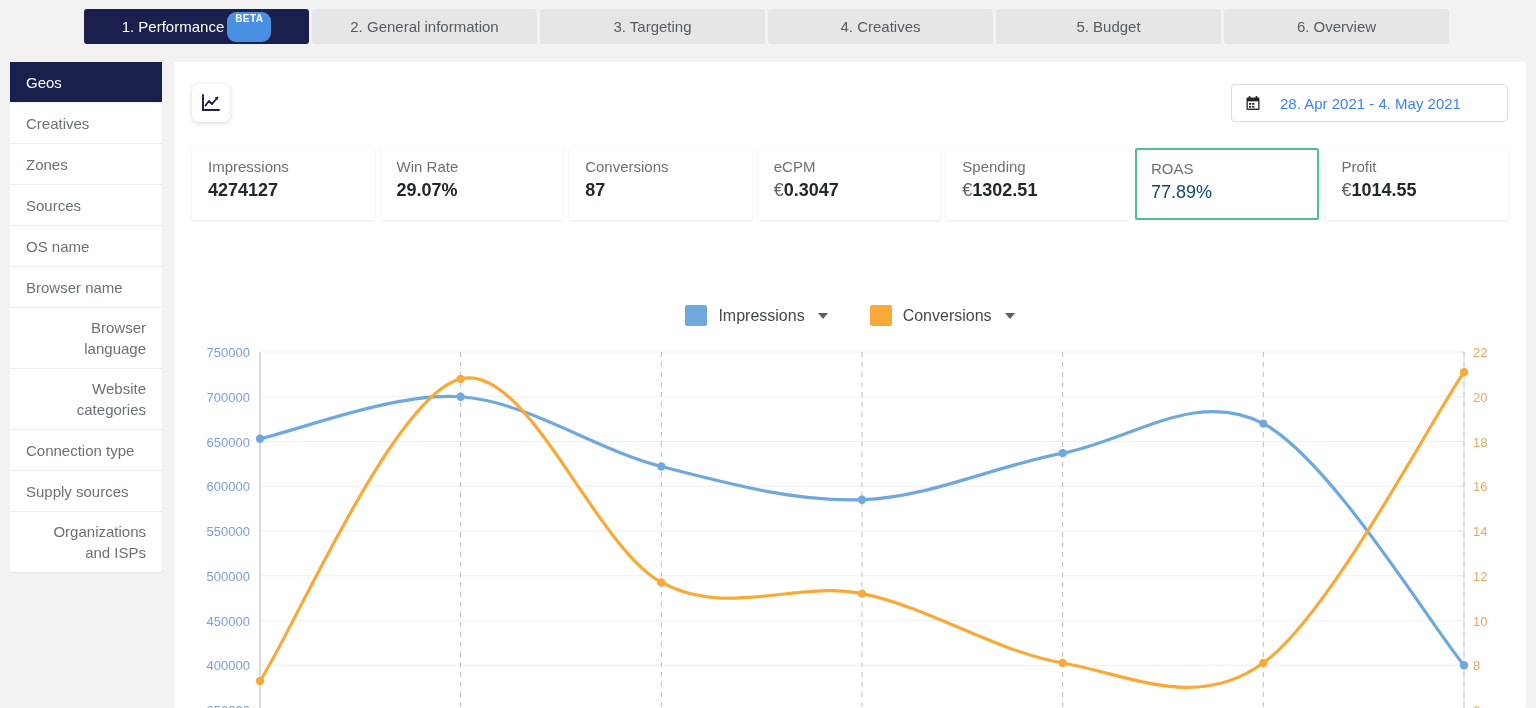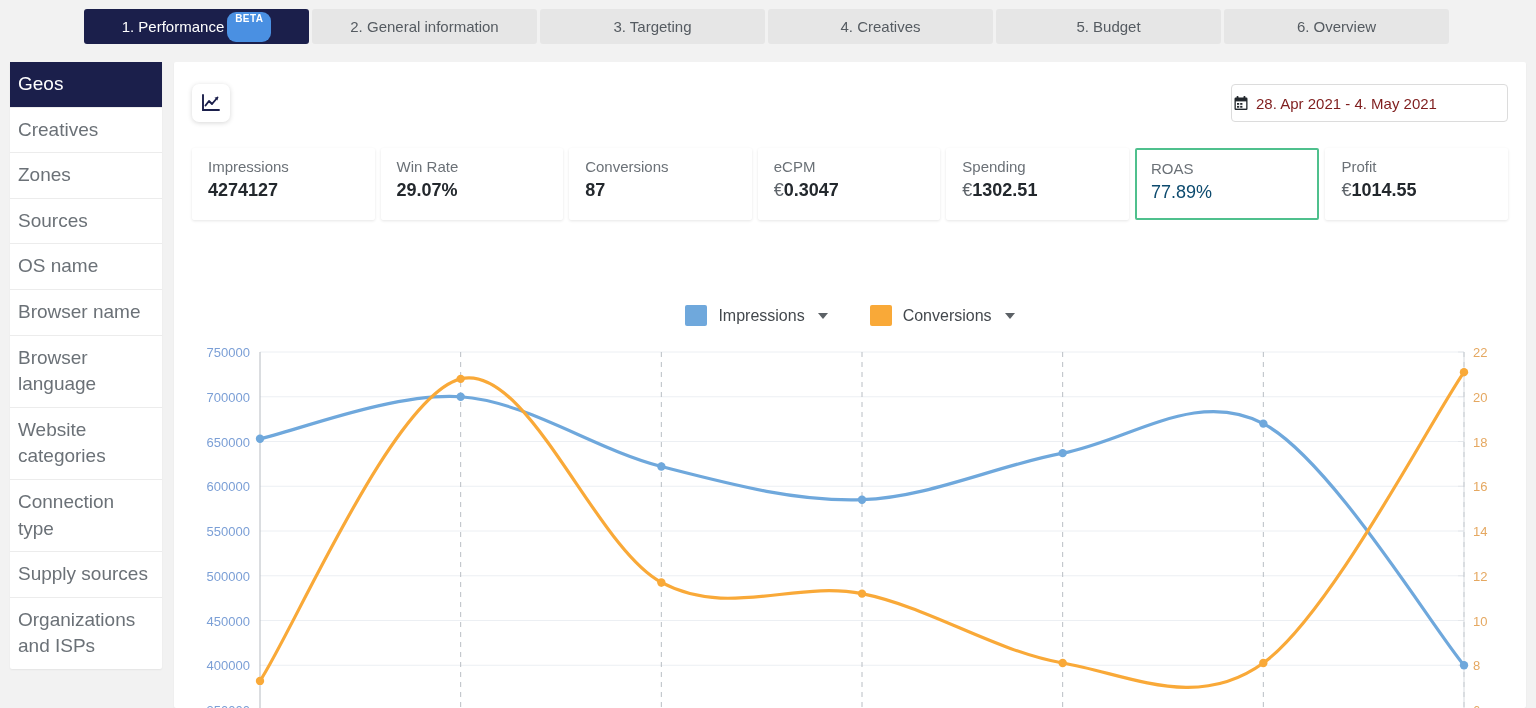--- a/index.html
+++ b/index.html
@@ -65,27 +65,28 @@
     top: 62px; left: 10px;
     width: 152px;
     background: #ffffff;
     border-radius: 2px;
     box-shadow: 0 1px 2px rgba(0,0,0,0.06);
   }
   .side-item {
     min-height: 41px;
     display: flex;
     align-items: center;
-    padding: 9px 8px;
-    font-size: 19px;
+    padding: 9px 16px;
+    font-size: 15px;
     color: #6b7177;
     border-bottom: 1px solid #ececec;
     cursor: pointer;
     line-height: 1.4;
     user-select: none;
+    text-align: right;
   }
   .side-item:last-child { border-bottom: none; }
   .side-item.active {
     background: #1b1f4b;
     color: #ffffff;
   }
 
   
   .main {
     position: absolute;
@@ -116,24 +117,24 @@
   }
   .date-picker {
     position: absolute;
     right: 0; top: 0;
     width: 277px; height: 38px;
     border: 1px solid #dcdcdc;
     border-radius: 4px;
     background: #ffffff;
     display: flex;
     align-items: center;
-    padding-left: 2px;
-    gap: 8px;
+    padding-left: 14px;
+    gap: 20px;
     font-size: 15px;
-    color: #7f1d1d;
+    color: #3b82f6;
     cursor: pointer;
     user-select: none;
   }
 
   
   .kpis {
     position: absolute;
     top: 86px; left: 18px;
     width: 1316px;
     height: 72px;

